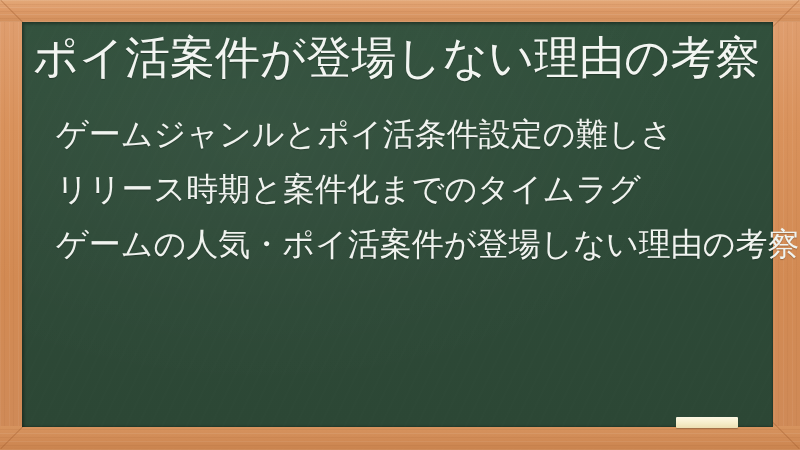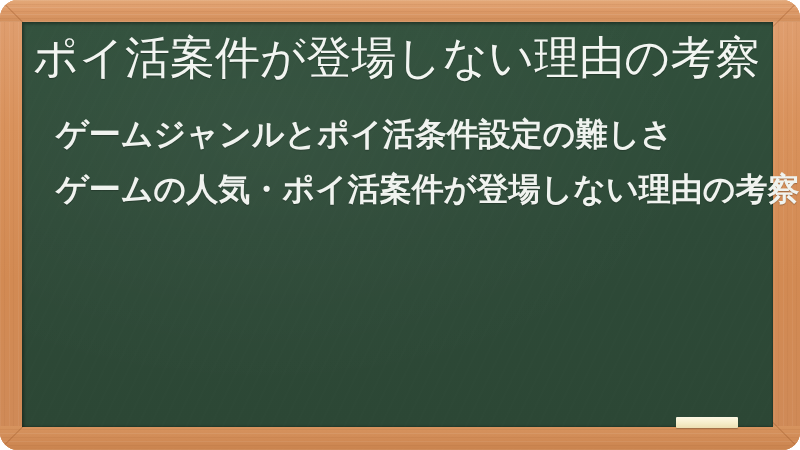--- a/index.html
+++ b/index.html
@@ -14,21 +14,20 @@
     font-family: "DejaVu Sans", "Liberation Sans", sans-serif;
   }
 
   
   #slide {
     position: relative;
     width: 800px;
     height: 450px;
     background: #d9905a;
     overflow: hidden;
-    border-radius: 18px;
   }
 
   .wood-base {
     position: absolute;
     inset: 0;
     background:
       repeating-linear-gradient(90deg,
         rgba(255,255,255,0.055) 0px,
         rgba(255,255,255,0.055) 1px,
         rgba(0,0,0,0.00) 1px,
@@ -142,21 +141,21 @@
     width: 706px;
     margin: 0;
     padding: 0;
     list-style: none;
   }
   .board-list li {
     color: #f0f3ef;
     font-size: 32px;
     line-height: 55px;
     white-space: nowrap;
-    font-weight: 700;
+    font-weight: 400;
     text-shadow: 0 1px 1px rgba(0,0,0,0.25);
   }
 
   
   #chalk {
     position: absolute;
     left: 676px;
     top: 417px;
     width: 62px;
     height: 11px;
@@ -187,19 +186,20 @@
       <i></i>
     </div>
 
   <div id="board">
     <div class="board-dust"></div>
 
     <div class="board-title">ポイ活案件が登場しない理由の考察</div>
 
     <ul class="board-list">
       <li>ゲームジャンルとポイ活条件設定の難しさ</li>
+      <li>リリース時期と案件化までのタイムラグ</li>
       <li>ゲームの人気・ポイ活案件が登場しない理由の考察</li>
     </ul>
   </div>
 
   <div id="chalk"></div>
 
 </div>
 
 </body></html>

